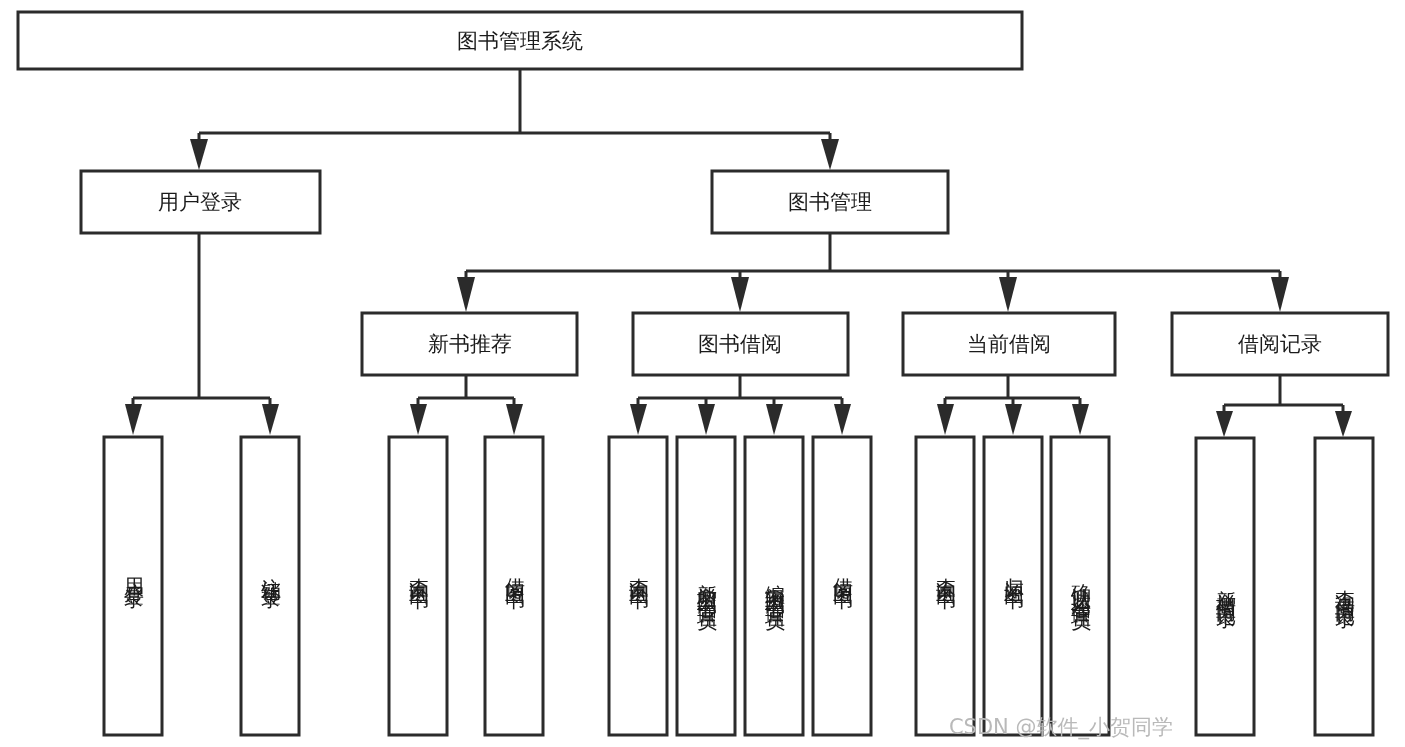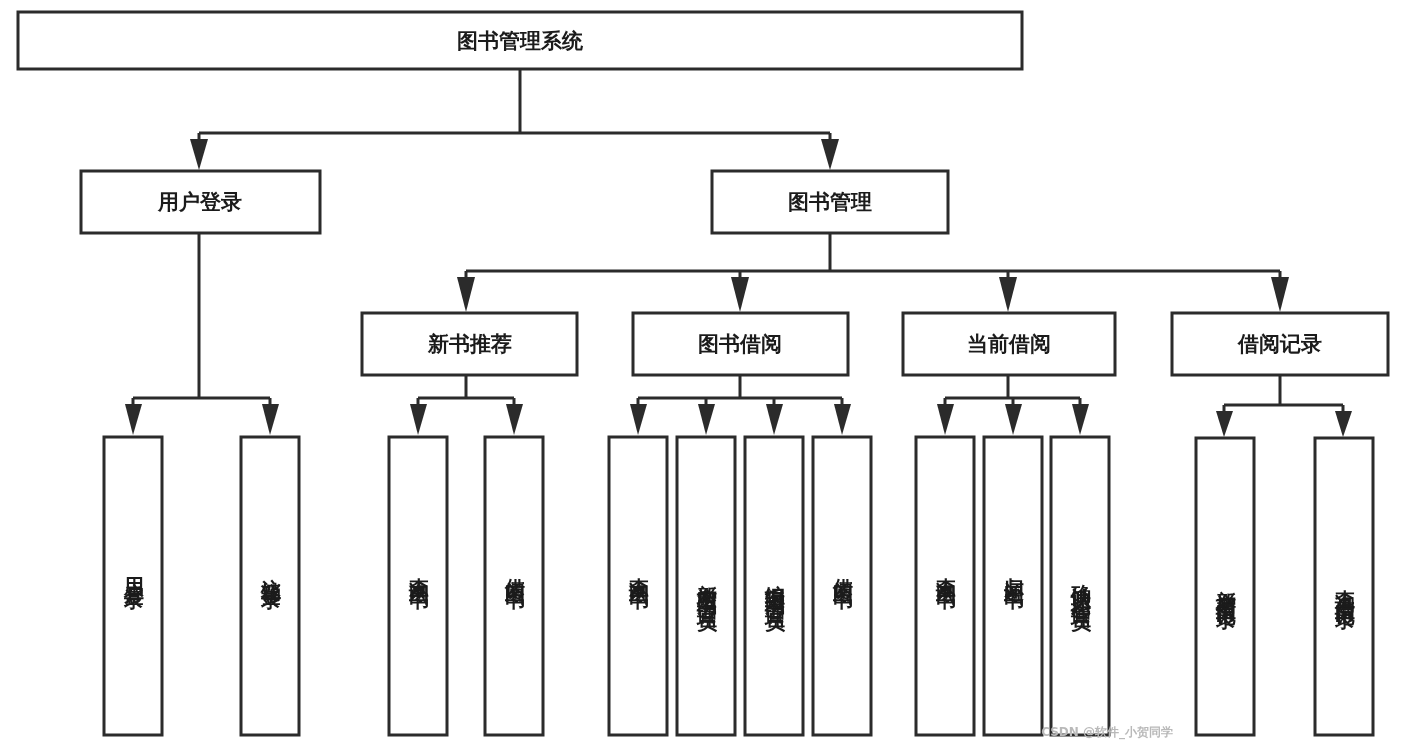--- a/index.html
+++ b/index.html
@@ -12,21 +12,20 @@
     width: 1405px;
     height: 747px;
     font-family: "DejaVu Sans", "Liberation Sans", sans-serif;
     overflow: hidden;
     position: relative;
   }
   #diagram-root {
     position: relative;
     width: 1189px;
     height: 747px;
-    font-weight: bold;
   }
   svg.diagram-canvas {
     position: absolute;
     top: 0;
     left: 0;
     width: 1405px;
     height: 747px;
     display: block;
   }
   .node-box {
@@ -56,21 +55,21 @@
     text-anchor: middle;
     dominant-baseline: middle;
     writing-mode: vertical-rl;
     letter-spacing: 4px;
   }
   .watermark-text {
     position: absolute;
     right: 16px;
     bottom: 6px;
     font-family: "DejaVu Sans", "Liberation Sans", sans-serif;
-    font-size: 12px;
+    font-size: 21px;
     color: #b9b9b9;
     white-space: nowrap;
     pointer-events: none;
   }
 </style>
 </head>
 <body>
 
 <div id="diagram-root">
 

